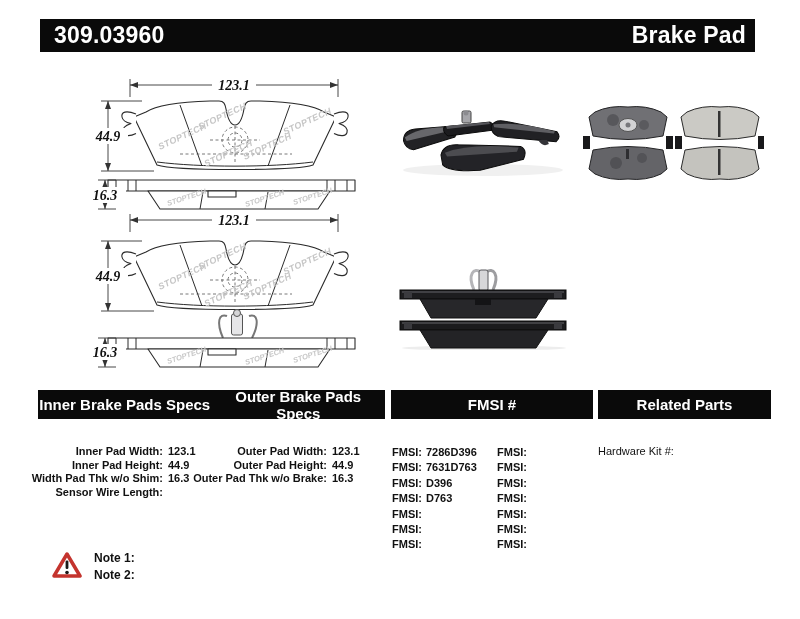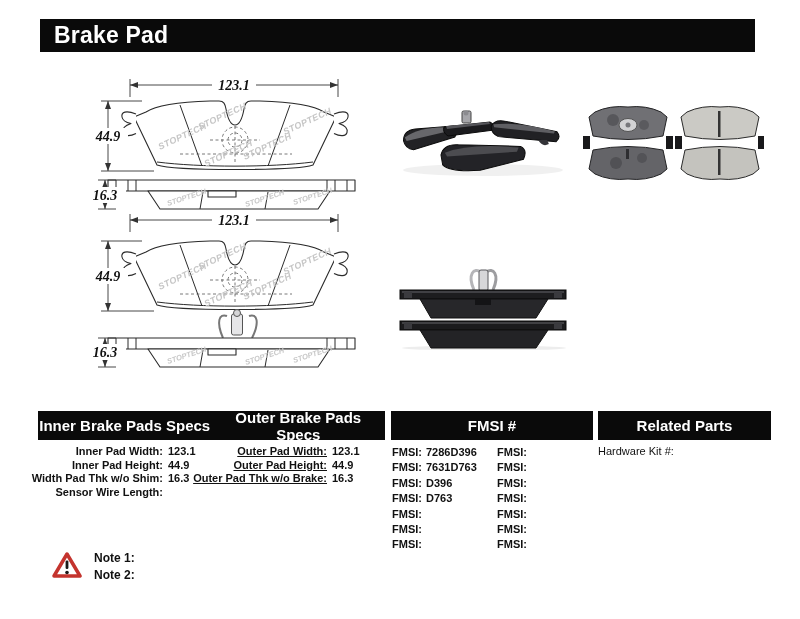--- a/index.html
+++ b/index.html
@@ -7,34 +7,34 @@
           font-family:"Liberation Sans", sans-serif; color:#111; }
   .abs { position:absolute; }
 
   
   .topbar { position:absolute; left:40px; top:19px; width:715px; height:33px; background:#0a0a0a;
             color:#fff; display:flex; align-items:center; justify-content:space-between;
             padding:0 9px 0 14px; box-sizing:border-box; }
   .topbar .pn, .topbar .pt { font-weight:bold; font-size:23px; letter-spacing:0.2px; }
 
   
-  .thbar { position:absolute; top:411px; height:29px; background:#0a0a0a; color:#fff;
+  .thbar { position:absolute; top:390px; height:29px; background:#0a0a0a; color:#fff;
            display:flex; align-items:center; box-sizing:border-box; }
   .thbar span { flex:1; text-align:center; font-weight:bold; font-size:15px; }
   #bar-pads    { left:38px;  width:347px; }
   #bar-fmsi    { left:391px; width:202px; }
   #bar-related { left:598px; width:173px; }
 
   
   .speccol { position:absolute; top:445px; font-size:11px; font-weight:bold; }
   .speccol .srow { position:relative; display:flex; justify-content:flex-end;
                    white-space:nowrap; height:13.7px; line-height:13.7px; }
   .speccol .val { position:absolute; left:100%; margin-left:5px; }
   #col-inner { left:21px;  width:142px; }
-  #col-outer { left:185px; width:142px;text-decoration:underline; }
+  #col-outer { left:185px; width:142px; }
 
   .fmsicol { position:absolute; top:445px; font-size:11px; font-weight:bold; }
   .fmsicol .frow { height:15.4px; line-height:15.4px; white-space:nowrap; }
   .fmsicol .flbl { display:inline-block; width:34px; }
   #fmsi-col1 { left:392px; }
   #fmsi-col2 { left:497px; }
 
   #col-related { position:absolute; left:598px; top:445px; font-size:11px; font-weight:normal; }
   #col-related .val { margin-left:5px; }
 
@@ -50,20 +50,21 @@
   .dimlbl { font:italic bold 14px "Liberation Serif", serif; fill:#111; }
   .wm  { font:italic bold 9px "Liberation Sans", sans-serif; fill:#c6c6c6; letter-spacing:0.4px; }
   .wms { font:italic bold 7.5px "Liberation Sans", sans-serif; fill:#c9c9c9; }
 </style>
 </head>
 <body>
 
 <div class="page">
 
   <div class="topbar">
+    <span class="pn">309.03960</span>
     <span class="pt">Brake Pad</span>
   </div>
 
   <svg class="abs" style="left:60px; top:70px;" width="320" height="310" viewBox="0 0 320 310">
     <defs>
 
       <g id="fv">
         <path class="ol" d="M74,47 L86,42 C95,36 115,32 150,31 L159,31 C164,31 165,34 166,39 C168,50 171,55 175,55 C179,55 182,50 184,39 C185,34 186,31 191,31 L200,31 C235,32 255,36 264,42 L276,47 L253,95 C235,101 115,101 97,95 Z"></path>
         <path class="oln" d="M120,35 L142,96 M230,35 L208,96"></path>
         <path class="oln" d="M97,92 C140,97.5 210,97.5 253,92"></path>

